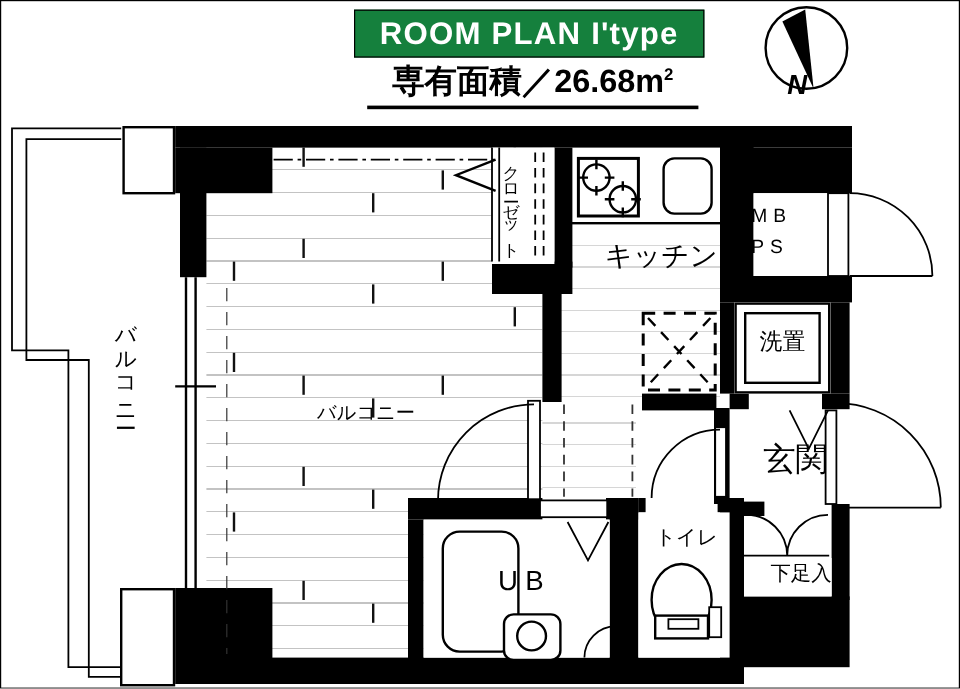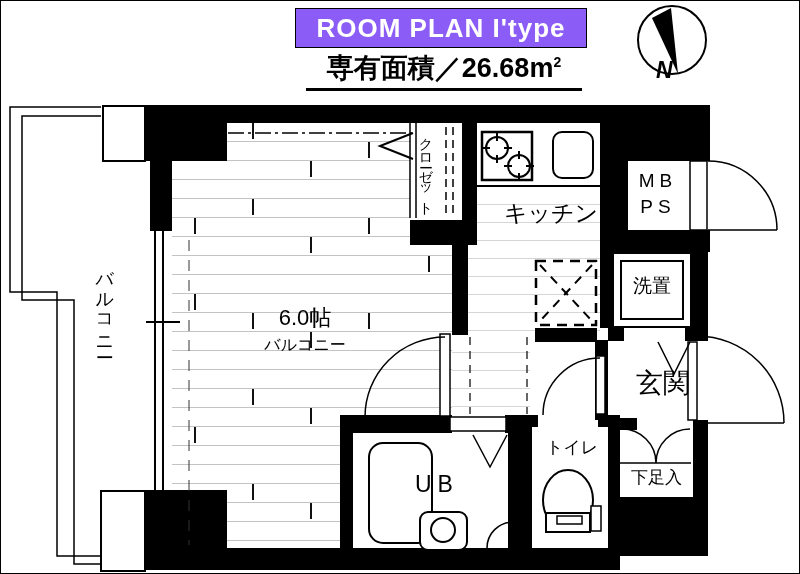--- a/index.html
+++ b/index.html
@@ -15,29 +15,29 @@
   .svcfloor{position:absolute;z-index:1;
     background:repeating-linear-gradient(to bottom,transparent 0 17px,#d6d6d6 17px 18px);}
   .tick{position:absolute;width:0;height:16px;border-left:2px solid #111;z-index:2;}
   #banner{position:absolute;left:295px;top:8px;width:290px;height:38px;border:1px solid #000;
     display:flex;align-items:center;justify-content:center;z-index:5;}
   #banner span{color:#fff;font-size:26px;font-weight:bold;letter-spacing:1px;}
   #area-line{position:absolute;left:306px;top:50px;width:276px;height:38px;z-index:5;
     border-bottom:3px solid #000;text-align:center;font-size:27px;font-weight:bold;}
   #area-line sup{font-size:14px;}
   svg.overlay{position:absolute;left:0;top:0;z-index:4;}
-  .mbps{font-size:19px;letter-spacing:5px;line-height:26px;text-align:center;}
+  .mbps{font-size:16px;letter-spacing:5px;line-height:26px;}
 </style>
 </head>
 <body>
 
 <div id="stage">
   <div class="frame"></div>
 
-  <div id="banner" style="background: #8b5cf6;">
+  <div id="banner" style="background: #15803d;">
     <span>ROOM PLAN  I'type</span>
   </div>
   <div id="area-line"><span>専有面積／26.68m</span><sup>2</sup></div>
   <div class="lbl" style="left:656px;top:58px;font-size:23px;font-style:italic;font-weight:bold;">N</div>
 
   <div id="flooring"></div>
   <div class="svcfloor" style="left:465px;top:187px;width:135px;height:148px;"></div>
   <div class="svcfloor" style="left:452px;top:335px;width:78px;height:80px;"></div>
 
   <div class="tick" style="left:194px;top:142px"></div>
@@ -158,19 +158,18 @@
   </svg>
 
   <div class="lbl vtext" style="left:94px;top:258px;font-size:18px;letter-spacing:2px;">バルコニー</div>
   <div class="lbl vtext" style="left:418px;top:128px;font-size:14px;">クローゼット</div>
   <div class="lbl" style="left:504px;top:201px;font-size:23px;">キッチン</div>
   <div class="lbl mbps" style="left:626px;top:168px;width:64px;">
     <div>MB</div>
     <div>PS</div>
   </div>
   <div class="lbl" style="left:620px;top:276px;width:64px;text-align:center;font-size:19px;">洗置</div>
-  <div class="lbl" style="left:250px;top:306px;width:110px;text-align:center;font-size:22px;">6.0帖</div>
   <div class="lbl" style="left:250px;top:336px;width:110px;text-align:center;font-size:16px;">バルコニー</div>
   <div class="lbl" style="left:636px;top:369px;font-size:27px;">玄関</div>
-  <div class="lbl" style="left:620px;top:469px;width:73px;text-align:center;font-size:17px;">下足入</div>
+  <div class="lbl" style="left:620px;top:469px;width:73px;text-align:right;font-size:17px;">下足入</div>
   <div class="lbl" style="left:415px;top:472px;font-size:23px;letter-spacing:6px;">UB</div>
   <div class="lbl" style="left:546px;top:439px;font-size:17px;">トイレ</div>
 </div>
 
 </body></html>

